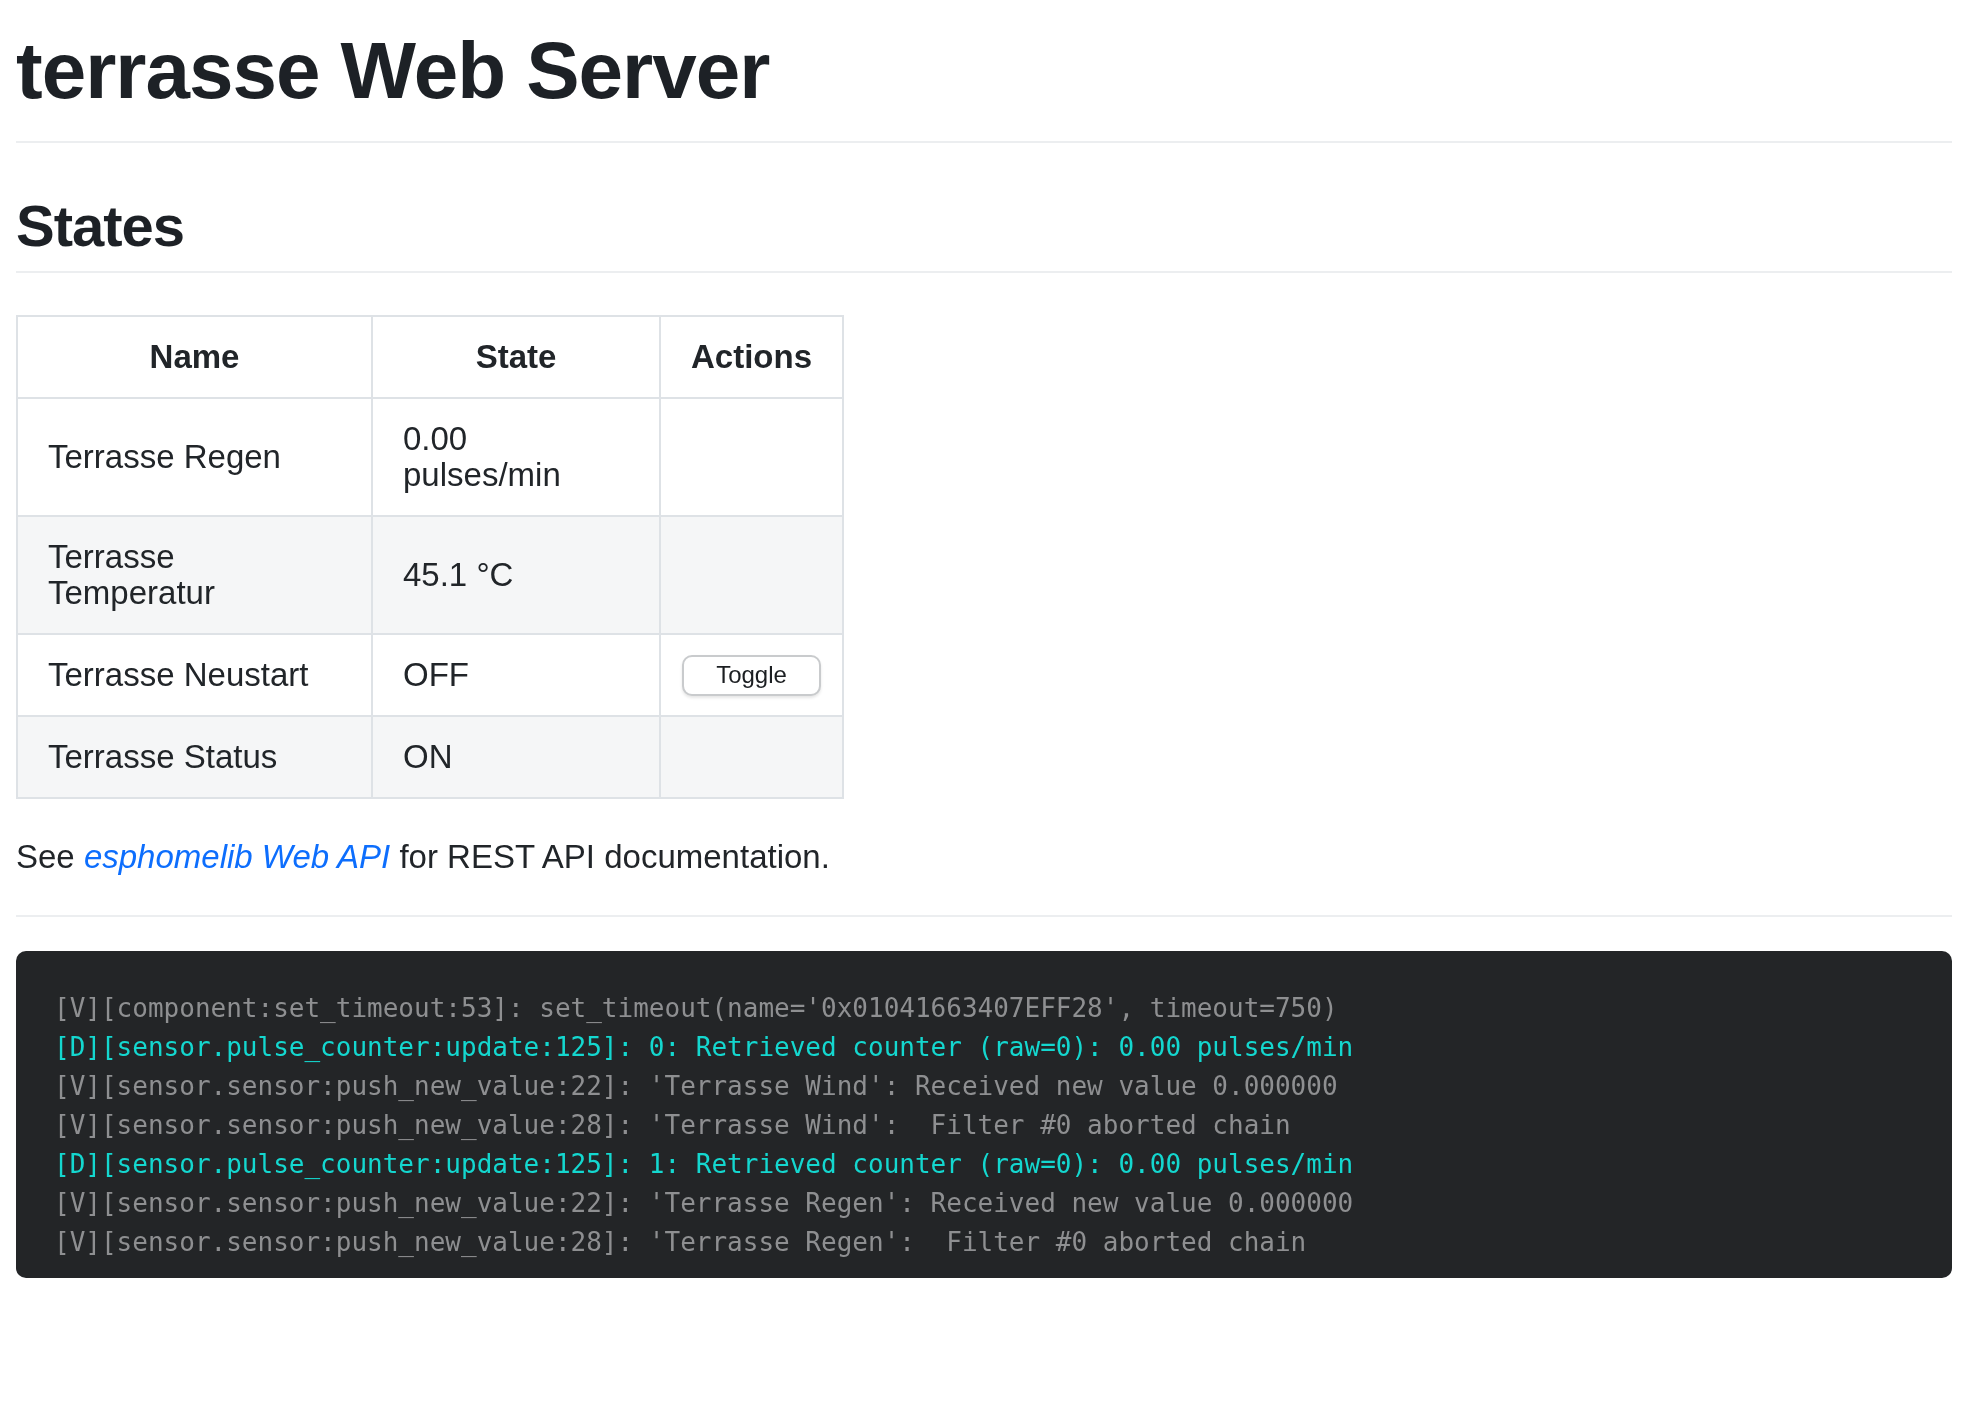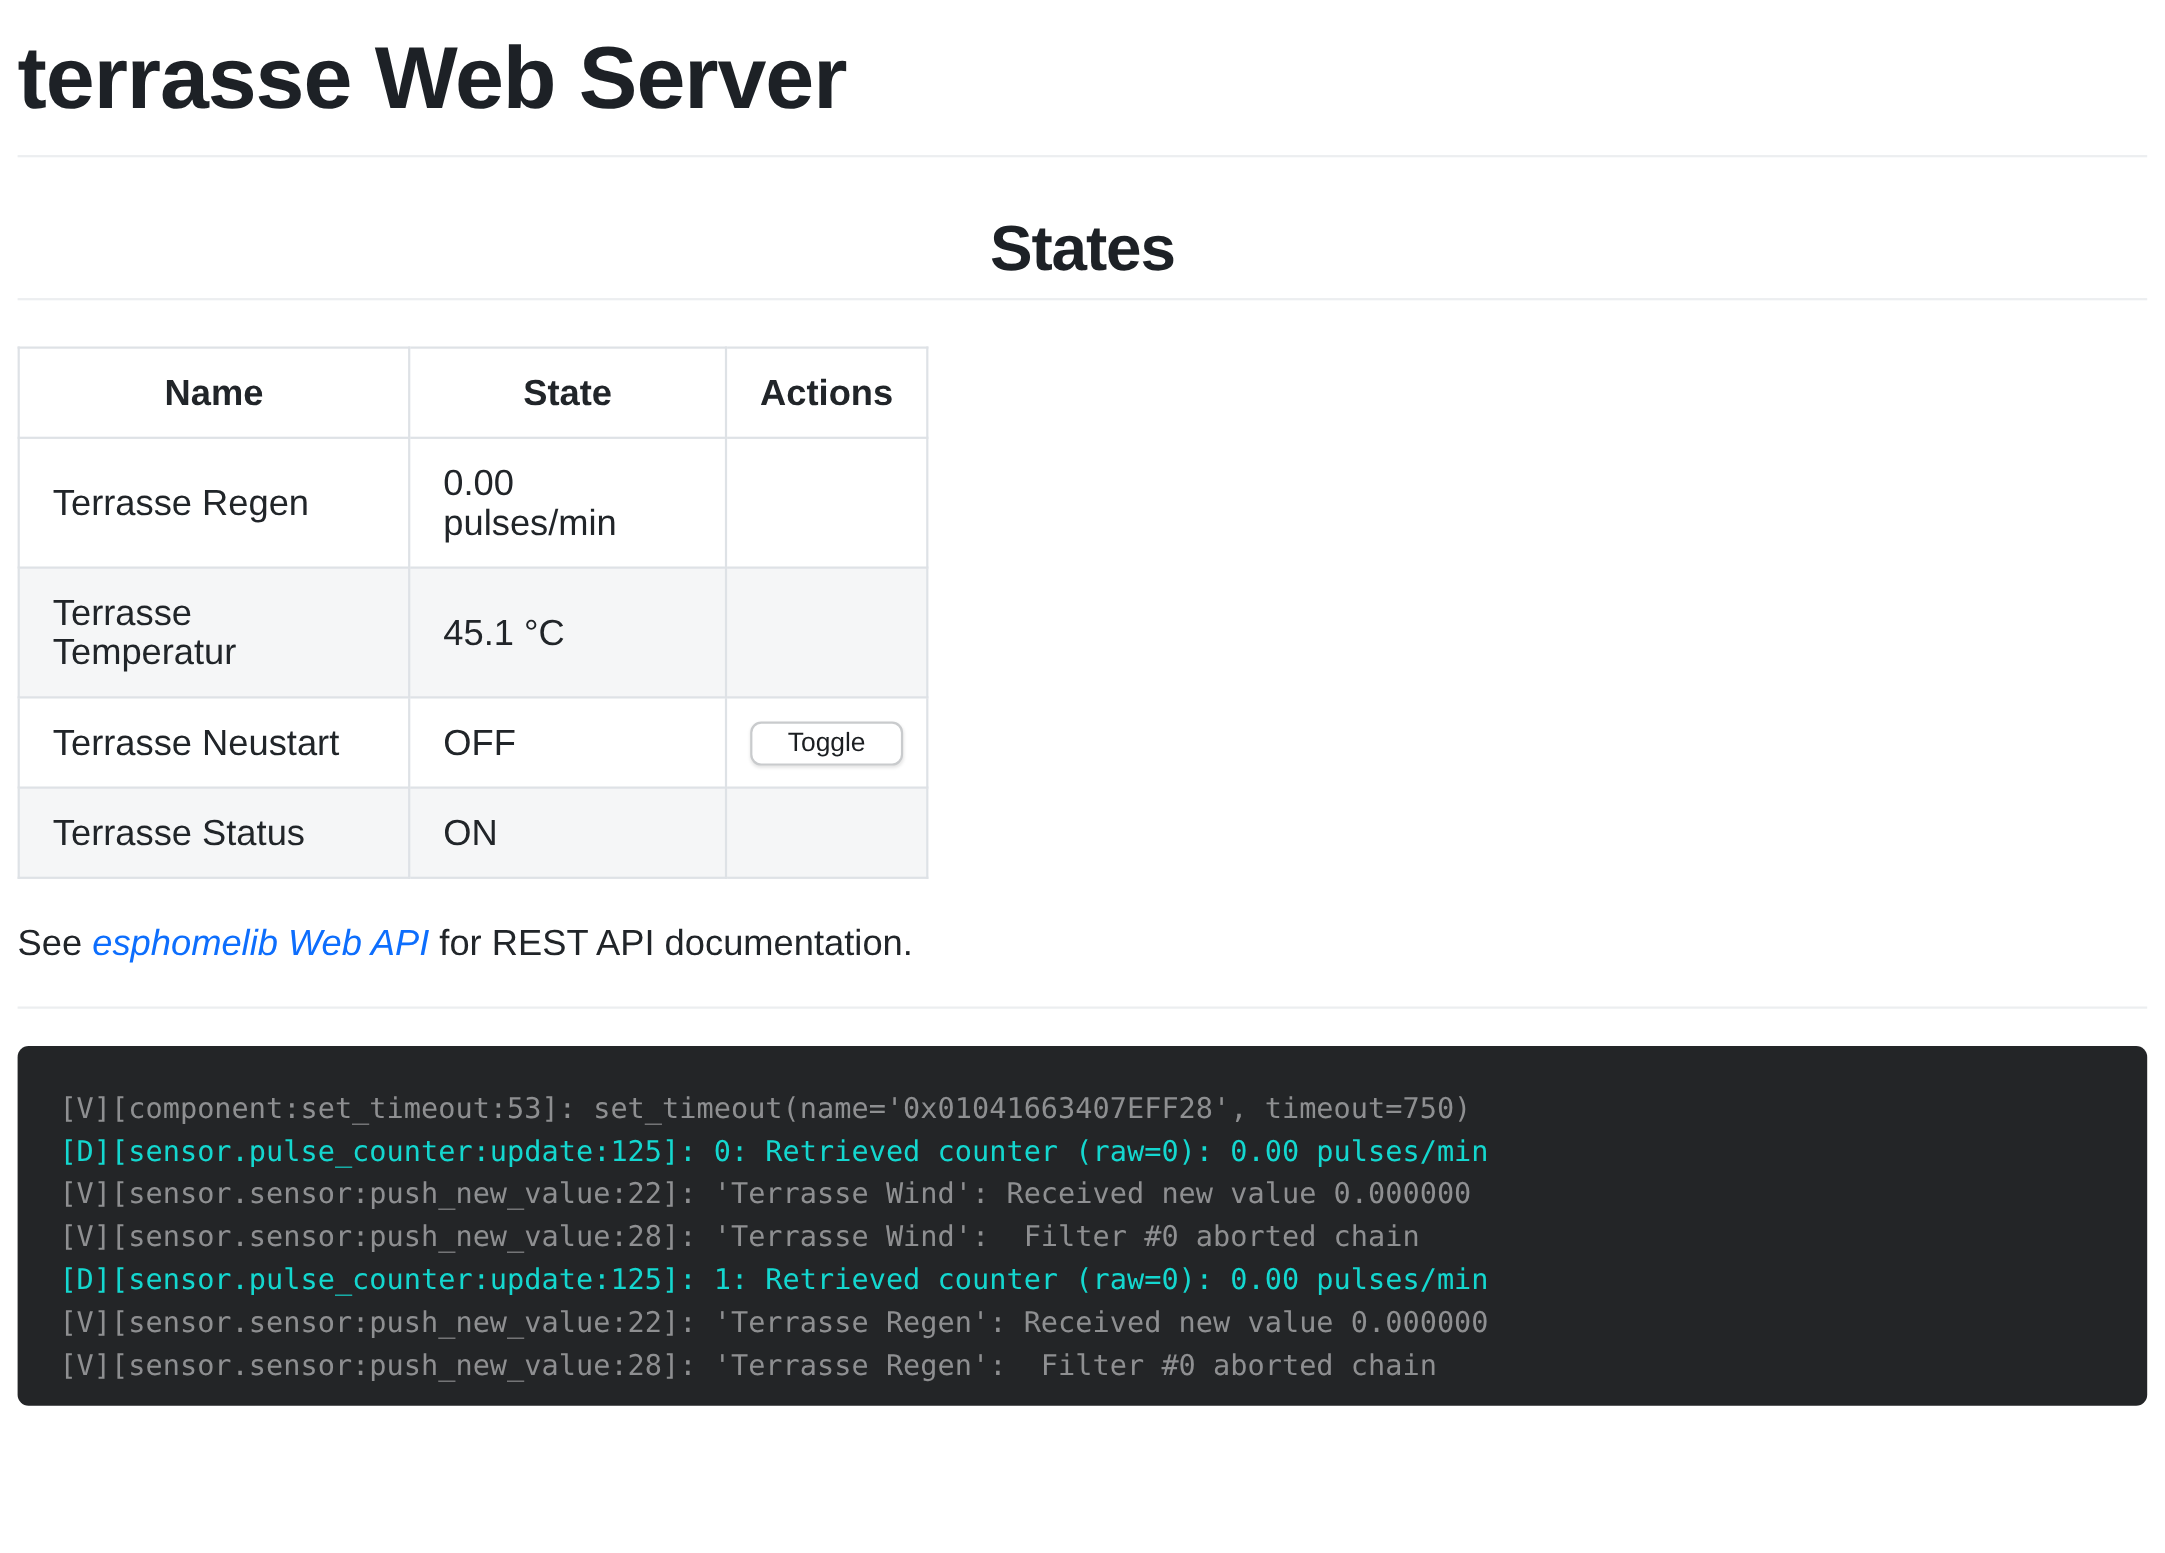--- a/index.html
+++ b/index.html
@@ -27,21 +27,20 @@
     color: #1d2126;
     letter-spacing: -1px;
   }
   h2.section {
     font-size: 58px;
     line-height: 1;
     font-weight: bold;
     margin: 54px 0 16px 0;
     color: #1d2126;
     letter-spacing: -1px;
-    text-align: center;
   }
   hr.rule {
     border: none;
     border-top: 2px solid #eceef0;
     margin: 0;
   }
   table.states {
     border-collapse: collapse;
     margin-top: 42px;
     font-size: 33px;

